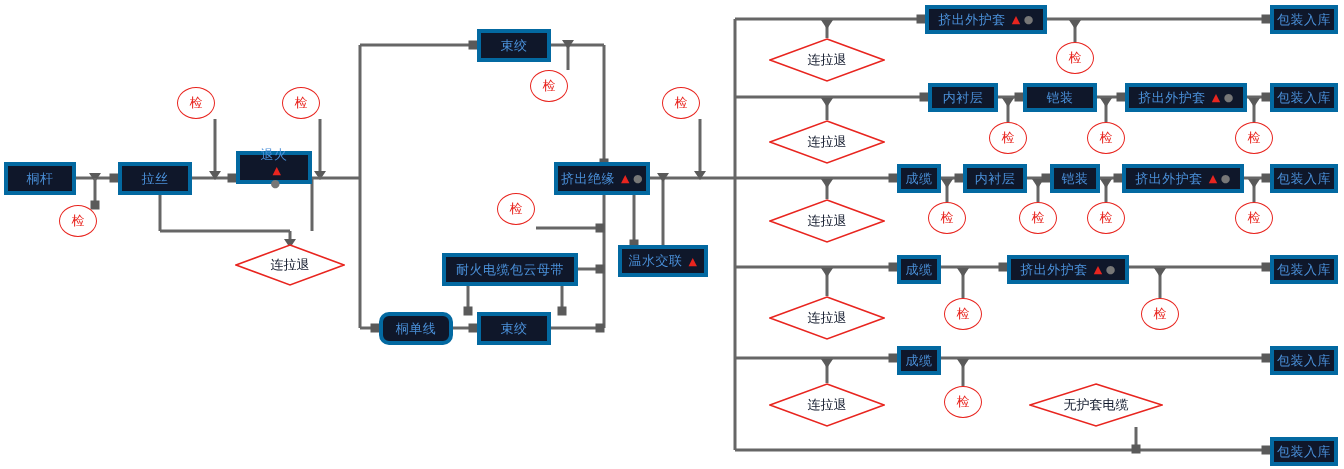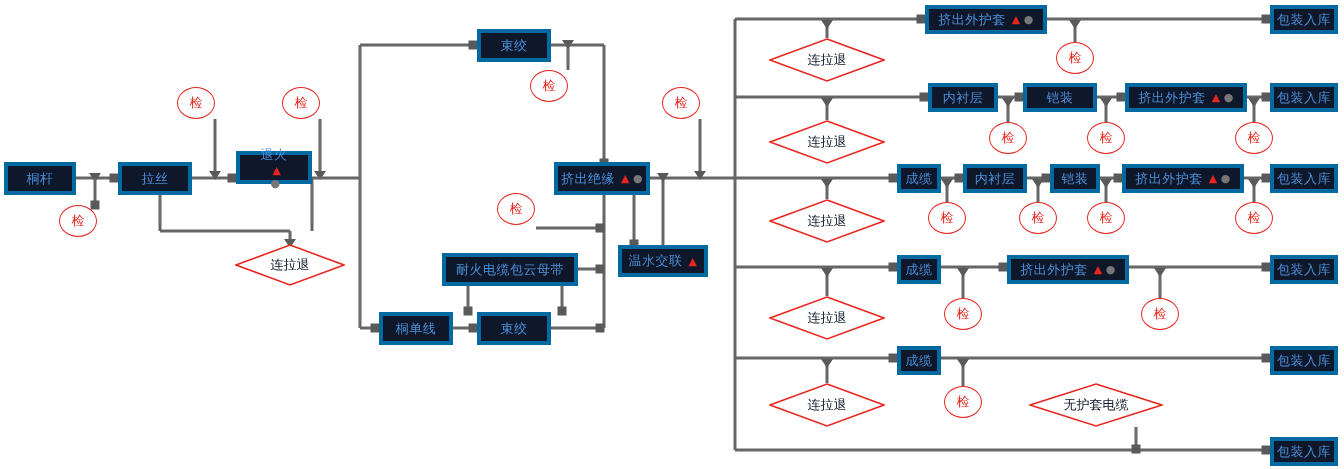--- a/index.html
+++ b/index.html
@@ -166,21 +166,21 @@
         <span class="mark-tri">▲</span>
         <span class="mark-dot">●</span>
       </div>
       <div class="node box" style="left: 618px; top: 245px; width: 90px; height: 32px;">
         <span class="lbl">温水交联</span>
         <span class="mark-tri">▲</span>
       </div>
       <div class="node box" style="left: 442px; top: 253px; width: 136px; height: 33px;">
         <span class="lbl">耐火电缆包云母带</span>
       </div>
-      <div class="node box" style="left: 379px; top: 312px; width: 74px; height: 33px;">
+      <div class="node box" style="left: 379px; top: 312px; width: 74px; height: 33px; border-radius: 10px;">
         <span class="lbl">桐单线</span>
       </div>
       <div class="node box" style="left: 477px; top: 312px; width: 74px; height: 33px;">
         <span class="lbl">束绞</span>
       </div>
       <div class="node ellipse" style="left: 59px; top: 205px; width: 38px; height: 32px;">
         <span>检</span>
       </div>
       <div class="node ellipse" style="left: 177px; top: 87px; width: 38px; height: 32px;">
         <span>检</span>

